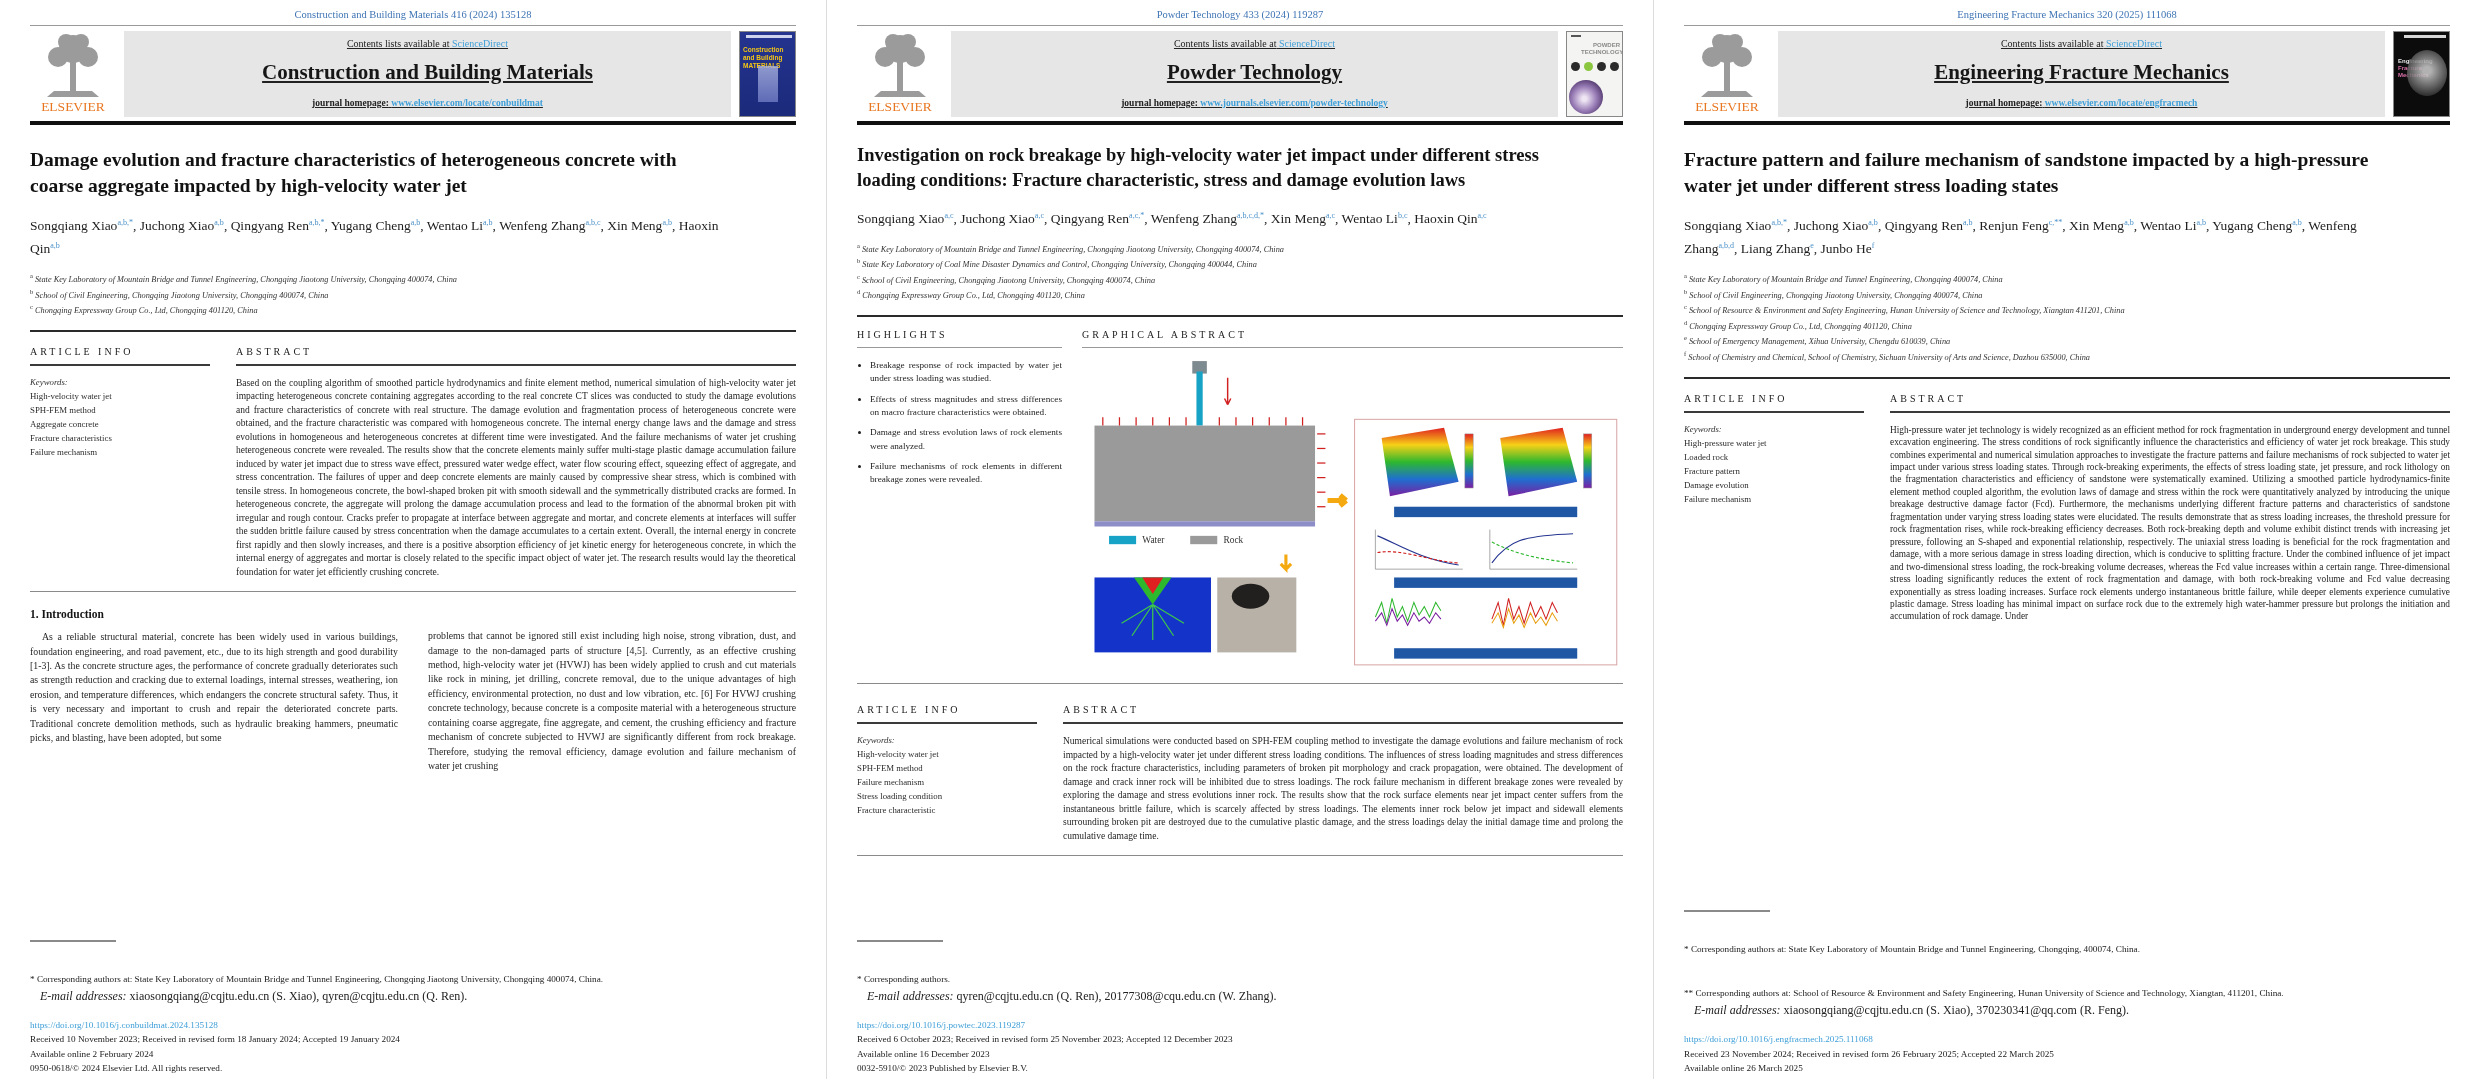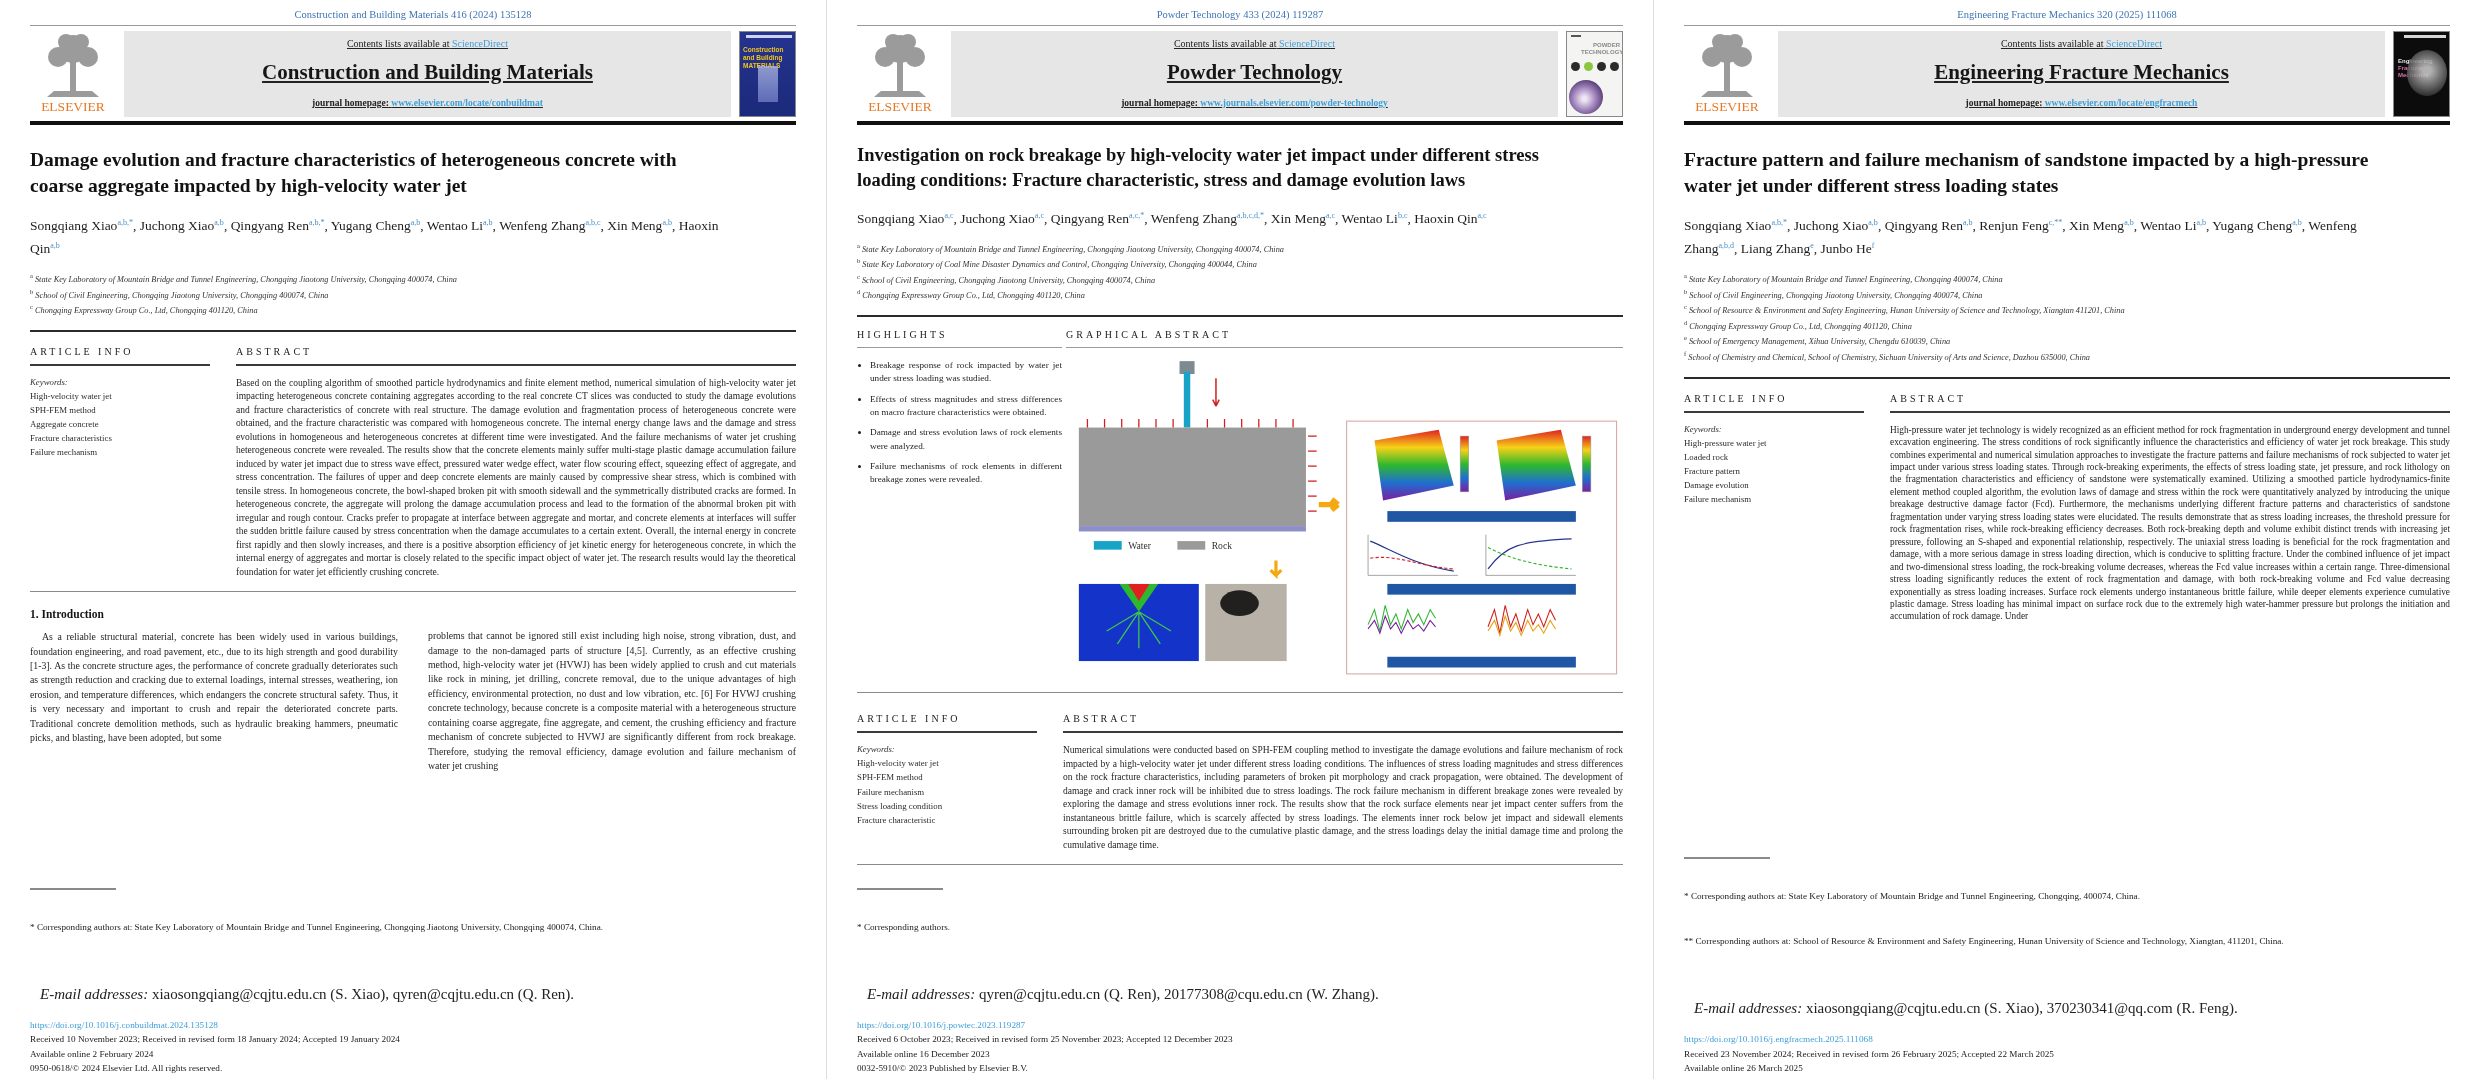--- a/index.html
+++ b/index.html
@@ -70,25 +70,25 @@
   .intro { display:flex; gap:30px; padding-top:16px; flex:none; }
   .intro .col { flex:1; min-width:0; }
   .intro-head { font-size:11.5px; font-weight:bold; margin-bottom:10px; color:#151515; }
   .body-text { font-size:9.8px; line-height:1.48; text-align:justify; color:#1e1e1e; }
   .body-text.indent { text-indent:12px; }
   .clamp-intro { max-height:212px; overflow:hidden; }
 
   .page-bottom { margin-top:auto; flex:none; padding-bottom:4px; }
   .fn-rule { width:86px; height:2px; background:#8a8a8a; margin-bottom:7px; }
   .fn-line { font-size:9.2px; color:#222; line-height:1.5;margin-top:31px; }
-  .fn-email { font-size:15px; color:#222; line-height:1.5; padding-left:10px;margin-top:48px; }
+  .fn-email { font-size:12px; color:#222; line-height:1.5; padding-left:10px; }
   .doi-block { margin-top:13px; font-size:9.2px; line-height:1.55; color:#222; }
   .doi-link { color:#3f9fd8; }
 
-  .hl-ga { display:flex; gap:4px; padding:12px 0 8px; border-top:2px solid #2a2a2a; border-bottom:1px solid #8a8a8a; flex:none; }
+  .hl-ga { display:flex; gap:20px; padding:12px 0 8px; border-top:2px solid #2a2a2a; border-bottom:1px solid #8a8a8a; flex:none; }
   .hl-col { width:205px; flex:none; }
   .hl-list { margin:0; padding-left:13px; }
   .hl-list li { font-size:9.2px; line-height:1.45; text-align:justify; margin-bottom:7px; color:#1e1e1e; }
   .ga-col { flex:1; min-width:0; }
   .ga-canvas { width:100%; }
 
   .authors .author { white-space:normal; }
 </style>
 </head>
 <body>

